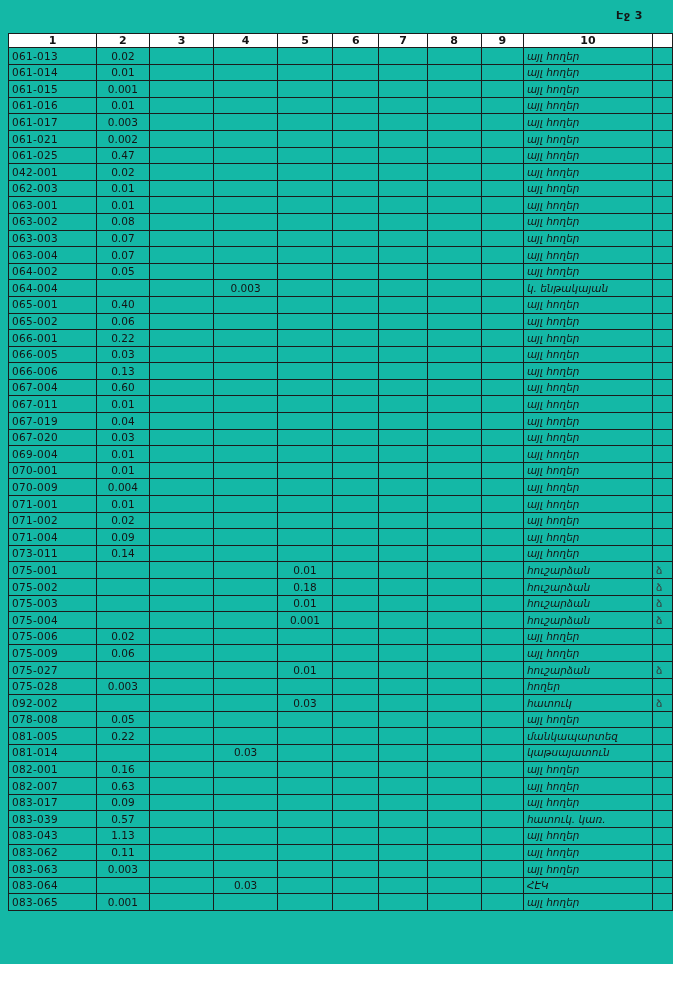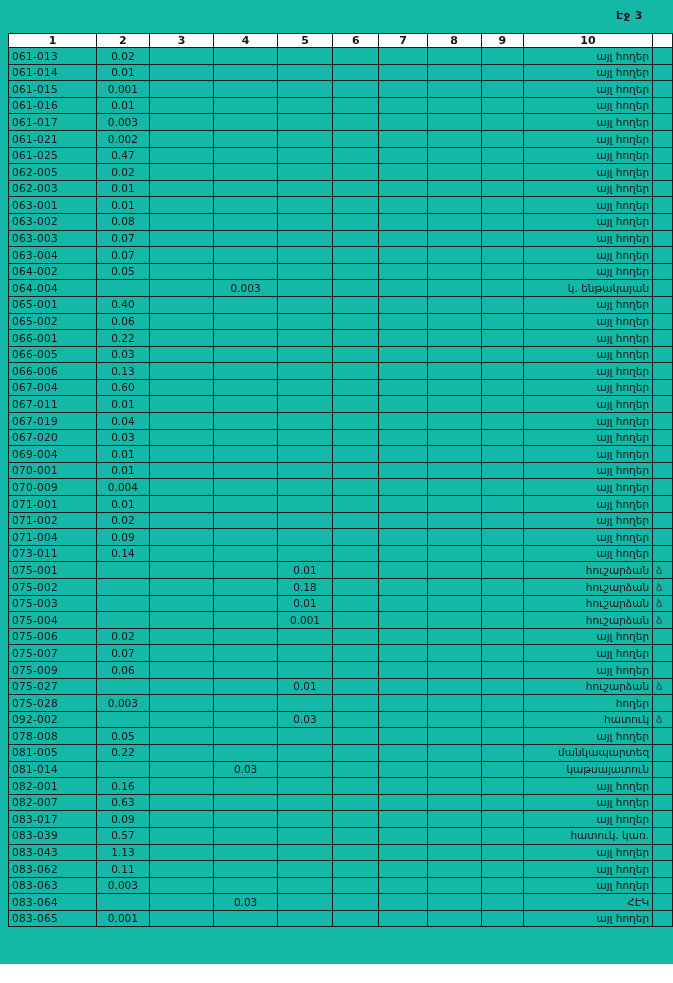--- a/index.html
+++ b/index.html
@@ -44,21 +44,21 @@
   }
   table.scan-table th {
     height: 13px;
     font-size: 11px;
     font-weight: bold;
     text-align: center;
     background: #ffffff;
   }
   td.c1  { text-align: left; padding-left: 5px; letter-spacing: 0.3px; }
   td.c2, td.c3, td.c4, td.c5, td.c6, td.c7, td.c8, td.c9 { text-align: center; }
-  td.c10 { text-align: right; padding-left: 4px; }
+  td.c10 { text-align: left; padding-left: 4px; font-style: italic; }
   td.note, th.note {
     border: none;
     width: 13px;
     font-size: 8px;
     color: #3a3a3a;
     text-align: left;
     padding: 0 0 0 3px;
   }
 </style>
 </head>
@@ -183,21 +183,21 @@
           <td class="c4"></td>
           <td class="c5"></td>
           <td class="c6"></td>
           <td class="c7"></td>
           <td class="c8"></td>
           <td class="c9"></td>
           <td class="c10">այլ հողեր</td>
           <td class="note"></td>
         </tr>
         <tr>
-          <td class="c1">062-005</td>
+          <td class="c1">042-001</td>
           <td class="c2">0.02</td>
           <td class="c3"></td>
           <td class="c4"></td>
           <td class="c5"></td>
           <td class="c6"></td>
           <td class="c7"></td>
           <td class="c8"></td>
           <td class="c9"></td>
           <td class="c10">այլ հողեր</td>
           <td class="note"></td>
@@ -549,33 +549,20 @@
           <td class="c6"></td>
           <td class="c7"></td>
           <td class="c8"></td>
           <td class="c9"></td>
           <td class="c10">հուշարձան</td>
           <td class="note">ձ</td>
         </tr>
         <tr>
           <td class="c1">075-006</td>
           <td class="c2">0.02</td>
-          <td class="c3"></td>
-          <td class="c4"></td>
-          <td class="c5"></td>
-          <td class="c6"></td>
-          <td class="c7"></td>
-          <td class="c8"></td>
-          <td class="c9"></td>
-          <td class="c10">այլ հողեր</td>
-          <td class="note"></td>
-        </tr>
-        <tr>
-          <td class="c1">075-007</td>
-          <td class="c2">0.07</td>
           <td class="c3"></td>
           <td class="c4"></td>
           <td class="c5"></td>
           <td class="c6"></td>
           <td class="c7"></td>
           <td class="c8"></td>
           <td class="c9"></td>
           <td class="c10">այլ հողեր</td>
           <td class="note"></td>
         </tr>

